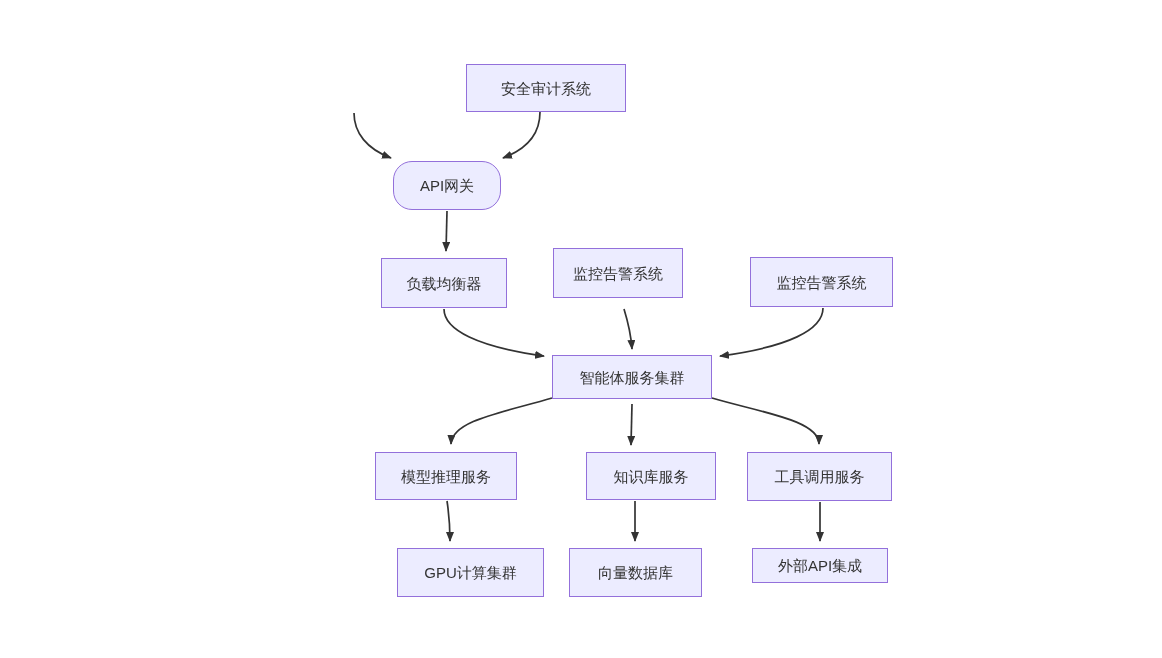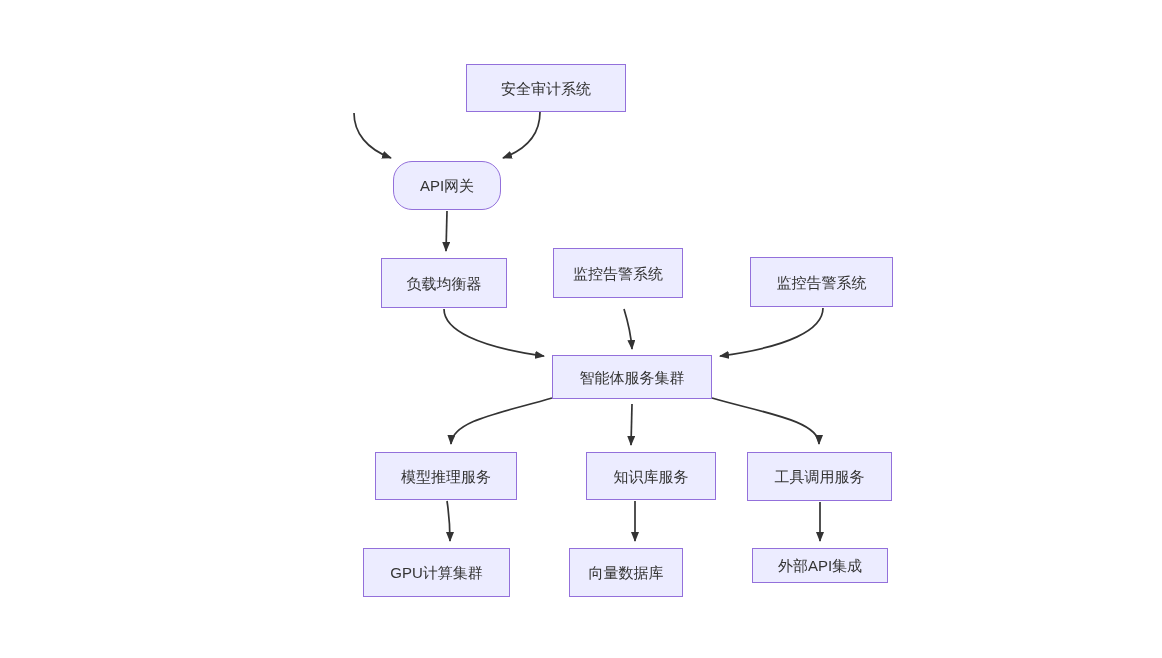--- a/index.html
+++ b/index.html
@@ -46,22 +46,22 @@
   .n-user-interface  { left: 288px; top: 64px;  width: 132px; height: 48px; }
   .n-security-audit  { left: 466px; top: 64px;  width: 160px; height: 48px; }
   .n-api-gateway     { left: 393px; top: 161px; width: 108px; height: 49px; border-radius: 19px; }
   .n-load-balancer   { left: 381px; top: 258px; width: 126px; height: 50px; }
   .n-monitoring      { left: 553px; top: 248px; width: 130px; height: 50px; }
   .n-log-analysis    { left: 750px; top: 257px; width: 143px; height: 50px; }
   .n-agent-cluster   { left: 552px; top: 355px; width: 160px; height: 44px; }
   .n-model-inference { left: 375px; top: 452px; width: 142px; height: 48px; }
   .n-knowledge-base  { left: 570px; top: 452px; width: 130px; height: 48px; margin-left: 16px; }
   .n-tool-call       { left: 747px; top: 452px; width: 145px; height: 49px; }
-  .n-gpu-cluster     { left: 363px; top: 548px; width: 147px; height: 49px; }
-  .n-vector-db       { left: 569px; top: 548px; width: 114px; height: 49px; }
+  .n-gpu-cluster     { left: 397px; top: 548px; width: 147px; height: 49px; }
+  .n-vector-db       { left: 569px; top: 548px; width: 133px; height: 49px; }
   .n-external-api    { left: 752px; top: 548px; width: 136px; height: 35px; }
 </style>
 </head>
 <body>
 
 <div class="canvas">
 
   <svg class="edges-layer" width="1162" height="658" viewBox="0 0 1162 658" xmlns="http://www.w3.org/2000/svg">
     <defs>
       <marker id="arrow" markerWidth="10" markerHeight="8" refX="9" refY="4" orient="auto" markerUnits="userSpaceOnUse">

